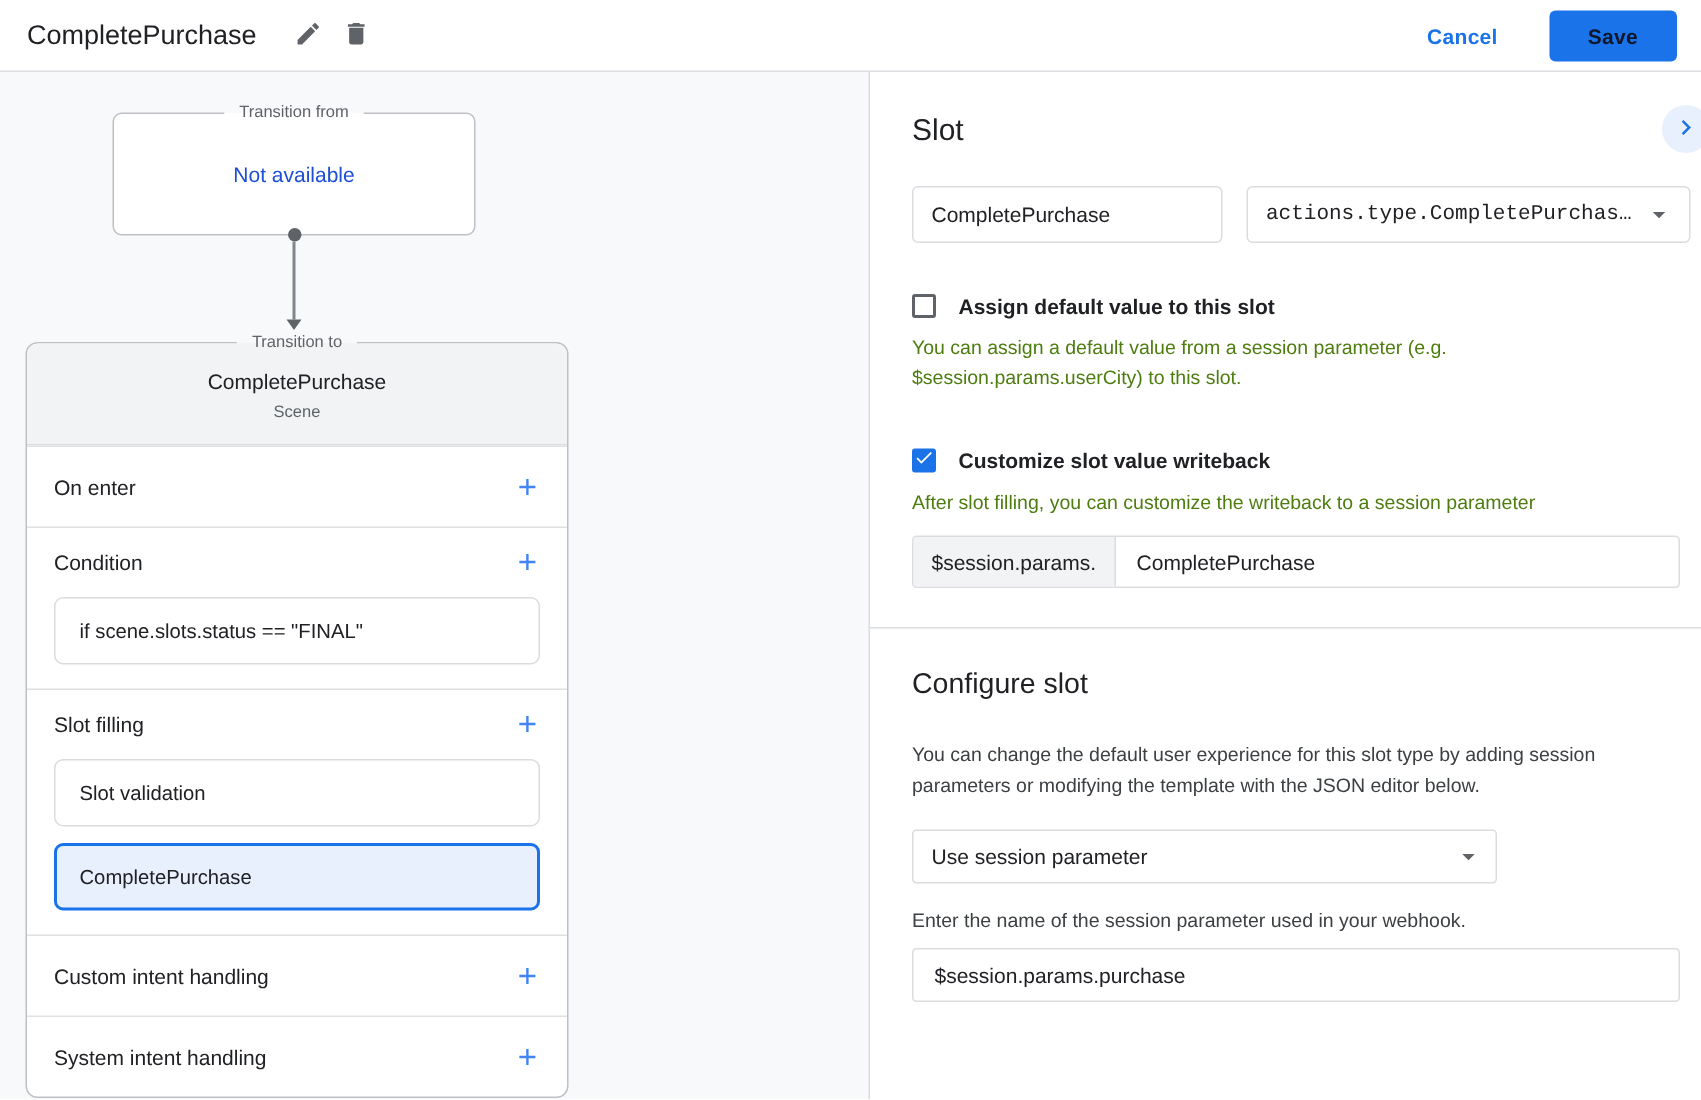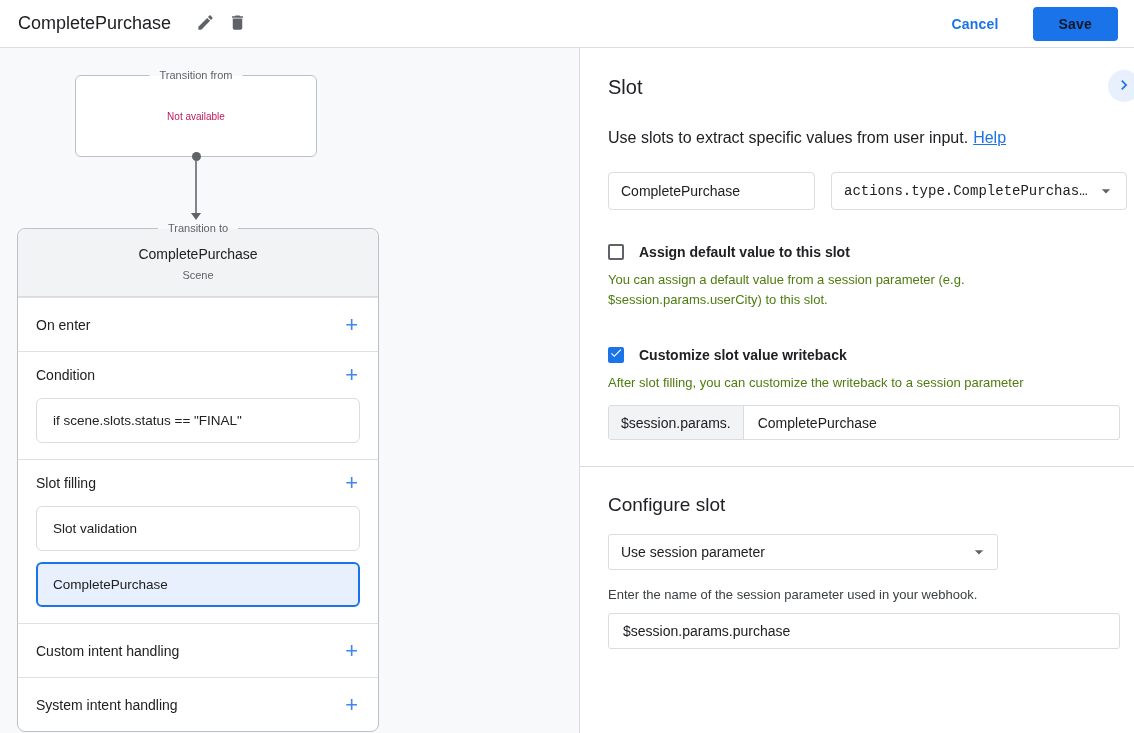--- a/index.html
+++ b/index.html
@@ -60,21 +60,21 @@
     background: #fff; border: 1px solid #bdc1c6; border-radius: 6px;
     position: relative;
     display: flex; align-items: center; justify-content: center;
   }
   .box-legend {
     position: absolute; top: -8px; left: 50%; transform: translateX(-50%);
     font-size: 11px; color: #5f6368; padding: 0 10px; white-space: nowrap;
     line-height: 15px;
   }
   .tf-box .box-legend { background: linear-gradient(#f8f9fa 50%, #ffffff 50%); }
-  .tf-placeholder { font-size: 10px; color: #be185d; }
+  .tf-placeholder { font-size: 14px; color: #1d4ed8; }
 
   .connector {
     position: absolute; top: 104px; left: 176px; width: 40px;
     display: flex; flex-direction: column; align-items: center;
   }
   .connector .dot { width: 9px; height: 9px; border-radius: 50%; background: #5f6368; }
   .connector .line { width: 2px; height: 52px; background: #80868b; }
   .connector .arrowhead {
     width: 0; height: 0;
     border-left: 5px solid transparent; border-right: 5px solid transparent;
@@ -282,21 +282,20 @@
       <h1 class="panel-title">Slot</h1>
 
       <button class="collapse-btn">
         <span>
           <svg viewBox="0 0 24 24" width="20" height="20">
               <path fill="#1a73e8" d="M10 6L8.59 7.41 13.17 12l-4.58 4.59L10 18l6-6z"></path>
             </svg>
         </span>
       </button>
 
-      <p class="intro-text"><span>Use slots to extract specific values from user input.</span><a class="help-link">Help</a></p>
 
       <div class="fields-row">
         <input class="text-field" type="text" value="CompletePurchase" style="">
         <div class="text-field dropdown">
           <span class="dropdown-value">actions.type.CompletePurchase…</span>
           <span class="caret">
             <svg viewBox="0 0 24 24">
                 <path d="M7 10l5 5 5-5z"></path>
               </svg>
           </span>
@@ -323,20 +322,21 @@
 
       <div class="writeback-field">
         <span class="wb-prefix">$session.params.</span>
         <span class="wb-value">CompletePurchase</span>
       </div>
 
       <hr class="panel-divider">
 
       <h2 class="configure-title">Configure slot</h2>
 
+      <p class="configure-desc">You can change the default user experience for this slot type by adding session parameters or modifying the template with the JSON editor below.</p>
 
       <div class="method-dropdown">
         <span>Use session parameter</span>
         <span class="caret">
           <svg viewBox="0 0 24 24">
               <path d="M7 10l5 5 5-5z"></path>
             </svg>
         </span>
       </div>
 

